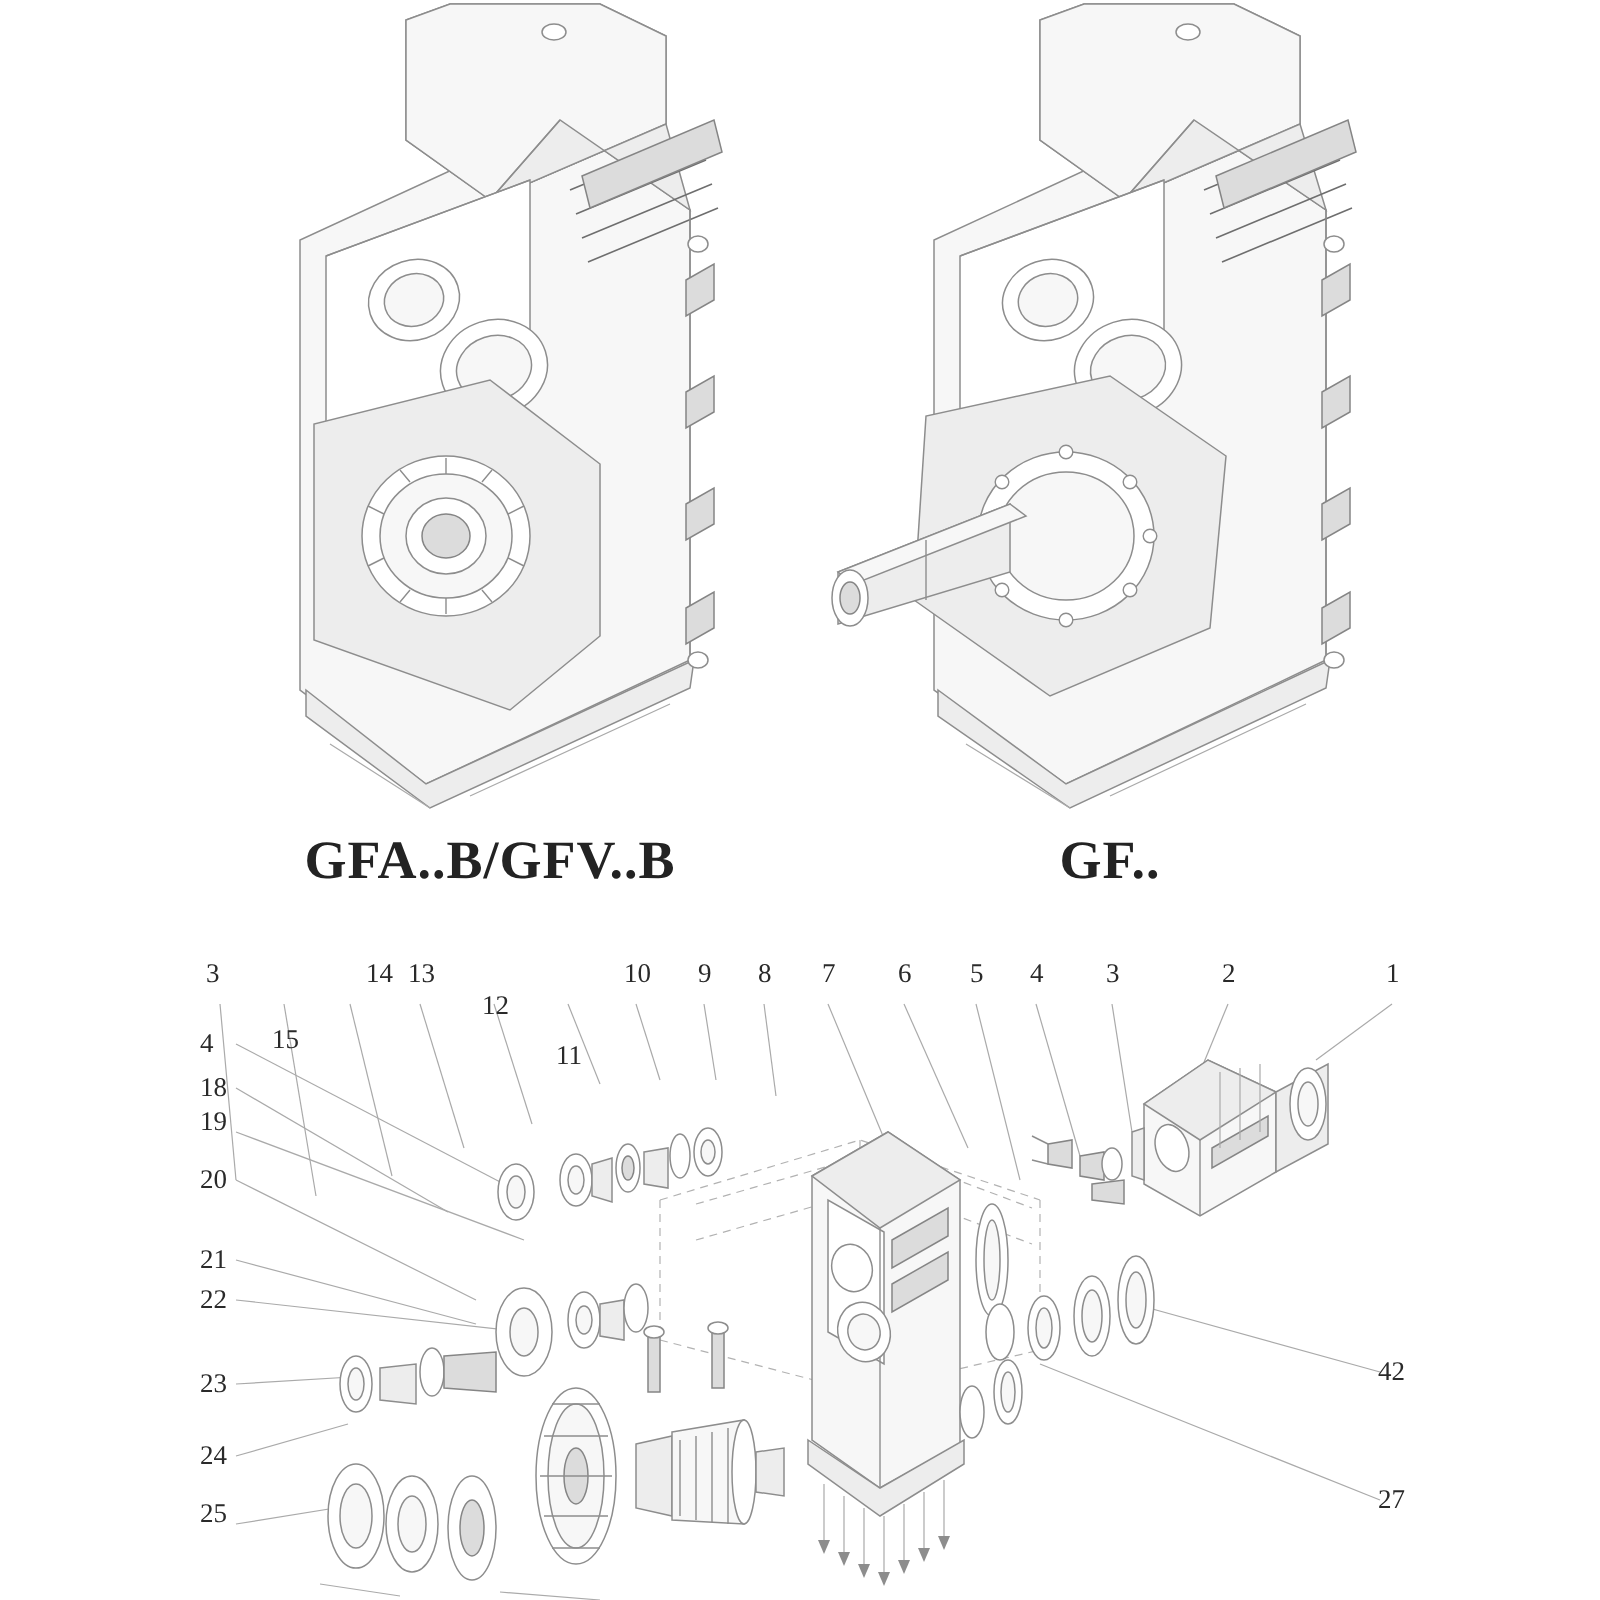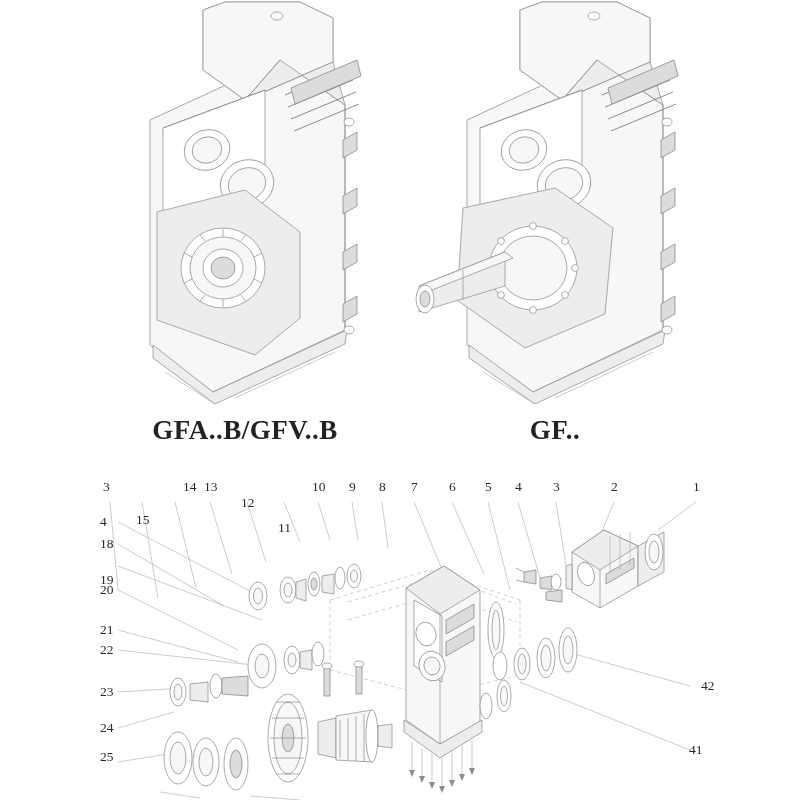--- a/index.html
+++ b/index.html
@@ -377,25 +377,25 @@
     <div class="callout" style="left:411px; top:10px;">7</div>
     <div class="callout" style="left:449px; top:10px;">6</div>
     <div class="callout" style="left:485px; top:10px;">5</div>
     <div class="callout" style="left:515px; top:10px;">4</div>
     <div class="callout" style="left:553px; top:10px;">3</div>
     <div class="callout" style="left:611px; top:10px;">2</div>
     <div class="callout" style="left:693px; top:10px;">1</div>
 
     <div class="callout" style="left:100px; top:45px;">4</div>
     <div class="callout" style="left:100px; top:67px;text-align:center;">18</div>
-    <div class="callout" style="left:100px; top:103px;">19</div>
+    <div class="callout" style="left:100px; top:84px;">19</div>
     <div class="callout" style="left:100px; top:113px;">20</div>
     <div class="callout" style="left:100px; top:153px;">21</div>
     <div class="callout" style="left:100px; top:173px;">22</div>
     <div class="callout" style="left:100px; top:215px;text-align:right;">23</div>
     <div class="callout" style="left:100px; top:251px;">24</div>
     <div class="callout" style="left:100px; top:280px;text-align:center;">25</div>
 
-    <div class="callout" style="left:689px; top:209px;margin-left:12px;">42</div>
-    <div class="callout" style="left:689px; top:273px;">41</div>
+    <div class="callout" style="left:689px; top:209px;">42</div>
+    <div class="callout" style="left:689px; top:273px;">27</div>
   </div>
 
 </div>
 
 </body></html>

